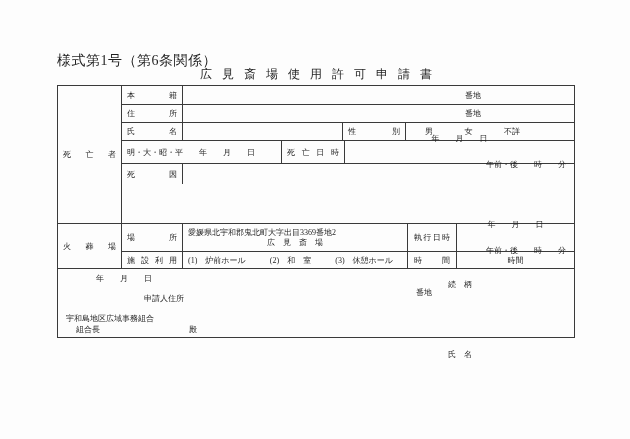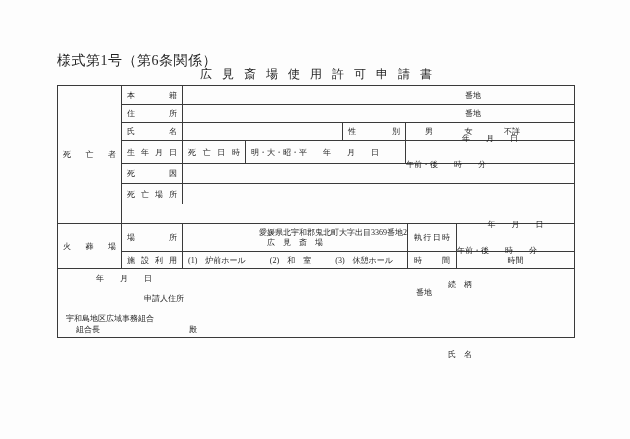--- a/index.html
+++ b/index.html
@@ -31,23 +31,23 @@
   .c5{flex:1;}
   .crem-content{flex:0 0 225px;}
   .exec-label{flex:0 0 49px;}
   .jlabel{width:100%;text-align:justify;text-align-last:justify;padding:0 5px;box-sizing:border-box;}
   .jlabel-tight{width:100%;text-align:justify;text-align-last:justify;padding:0 6px;box-sizing:border-box;}
   .banchi-cell{justify-content:flex-end;padding-right:93px;}
   .sex-cell{justify-content:space-between;padding-left:19px;padding-right:54px;}
   .value-left{padding-left:5px;}
   .dt-cell{flex-direction:column;justify-content:center;line-height:10px;}
   .dt-l1{width:100%;text-align:center;}
-  .dt-l2{width:100%;text-align:left;padding-right:8px;box-sizing:border-box;margin-top:16px;}
+  .dt-l2{width:100%;text-align:right;padding-right:8px;box-sizing:border-box;margin-top:16px;}
   .place-cell{flex-direction:column;justify-content:center;line-height:10px;align-items:stretch;}
-  .place-l1{padding-left:5px;text-align:right;}
+  .place-l1{padding-left:5px;}
   .place-l2{text-align:center;}
   .fac-cell{justify-content:space-between;padding-left:5px;padding-right:14px;}
   .hours-cell{justify-content:center;}
   .h19{flex:0 0 19px;} .h18{flex:0 0 18px;} .h23{flex:0 0 23px;}
   .h20{flex:0 0 20px;} .h28{flex:0 0 28px;} .h16{flex:0 0 16px;}
   .sec-a{flex:0 0 138px;} .sec-b{flex:0 0 44px;} .sec-c{flex:1;position:relative;}
   .abs{position:absolute;white-space:pre;}
 </style>
 </head>
 <body>
@@ -86,43 +86,34 @@
         <div class="cell c4 bR">
             <div class="jlabel">性別</div>
           </div>
         <div class="cell c5 sex-cell">
           <span>男</span>
           <span>女</span>
           <span>不詳</span>
         </div>
       </div>
       <div class="row h23">
-        <div class="cell label-cell bR">
-            <div class="jlabel">生年月日</div>
-          </div>
+        <div class="cell c3 bR value-left">
+          <span>明・大・昭・平　　年　　月　　日</span>
+        </div>
         <div class="cell c4 bR">
             <div class="jlabel">死亡日時</div>
           </div>
-        <div class="cell c3 bR value-left">
-          <span>明・大・昭・平　　年　　月　　日</span>
-        </div>
         <div class="cell c5 dt-cell">
           <div class="dt-l1">年　　月　　日</div>
           <div class="dt-l2">午前・後　　時　　分</div>
         </div>
       </div>
       <div class="row h20">
         <div class="cell label-cell bR">
             <div class="jlabel">死因</div>
-          </div>
-        <div class="cell c5"></div>
-      </div>
-      <div class="row h20">
-        <div class="cell label-cell bR">
-            <div class="jlabel">死亡場所</div>
           </div>
         <div class="cell c5"></div>
       </div>
     </div>
   </div>
 
   <div class="sec sec-b sec-border">
     <div class="group-cell">
       <div class="jlabel">火葬場</div>
     </div>

